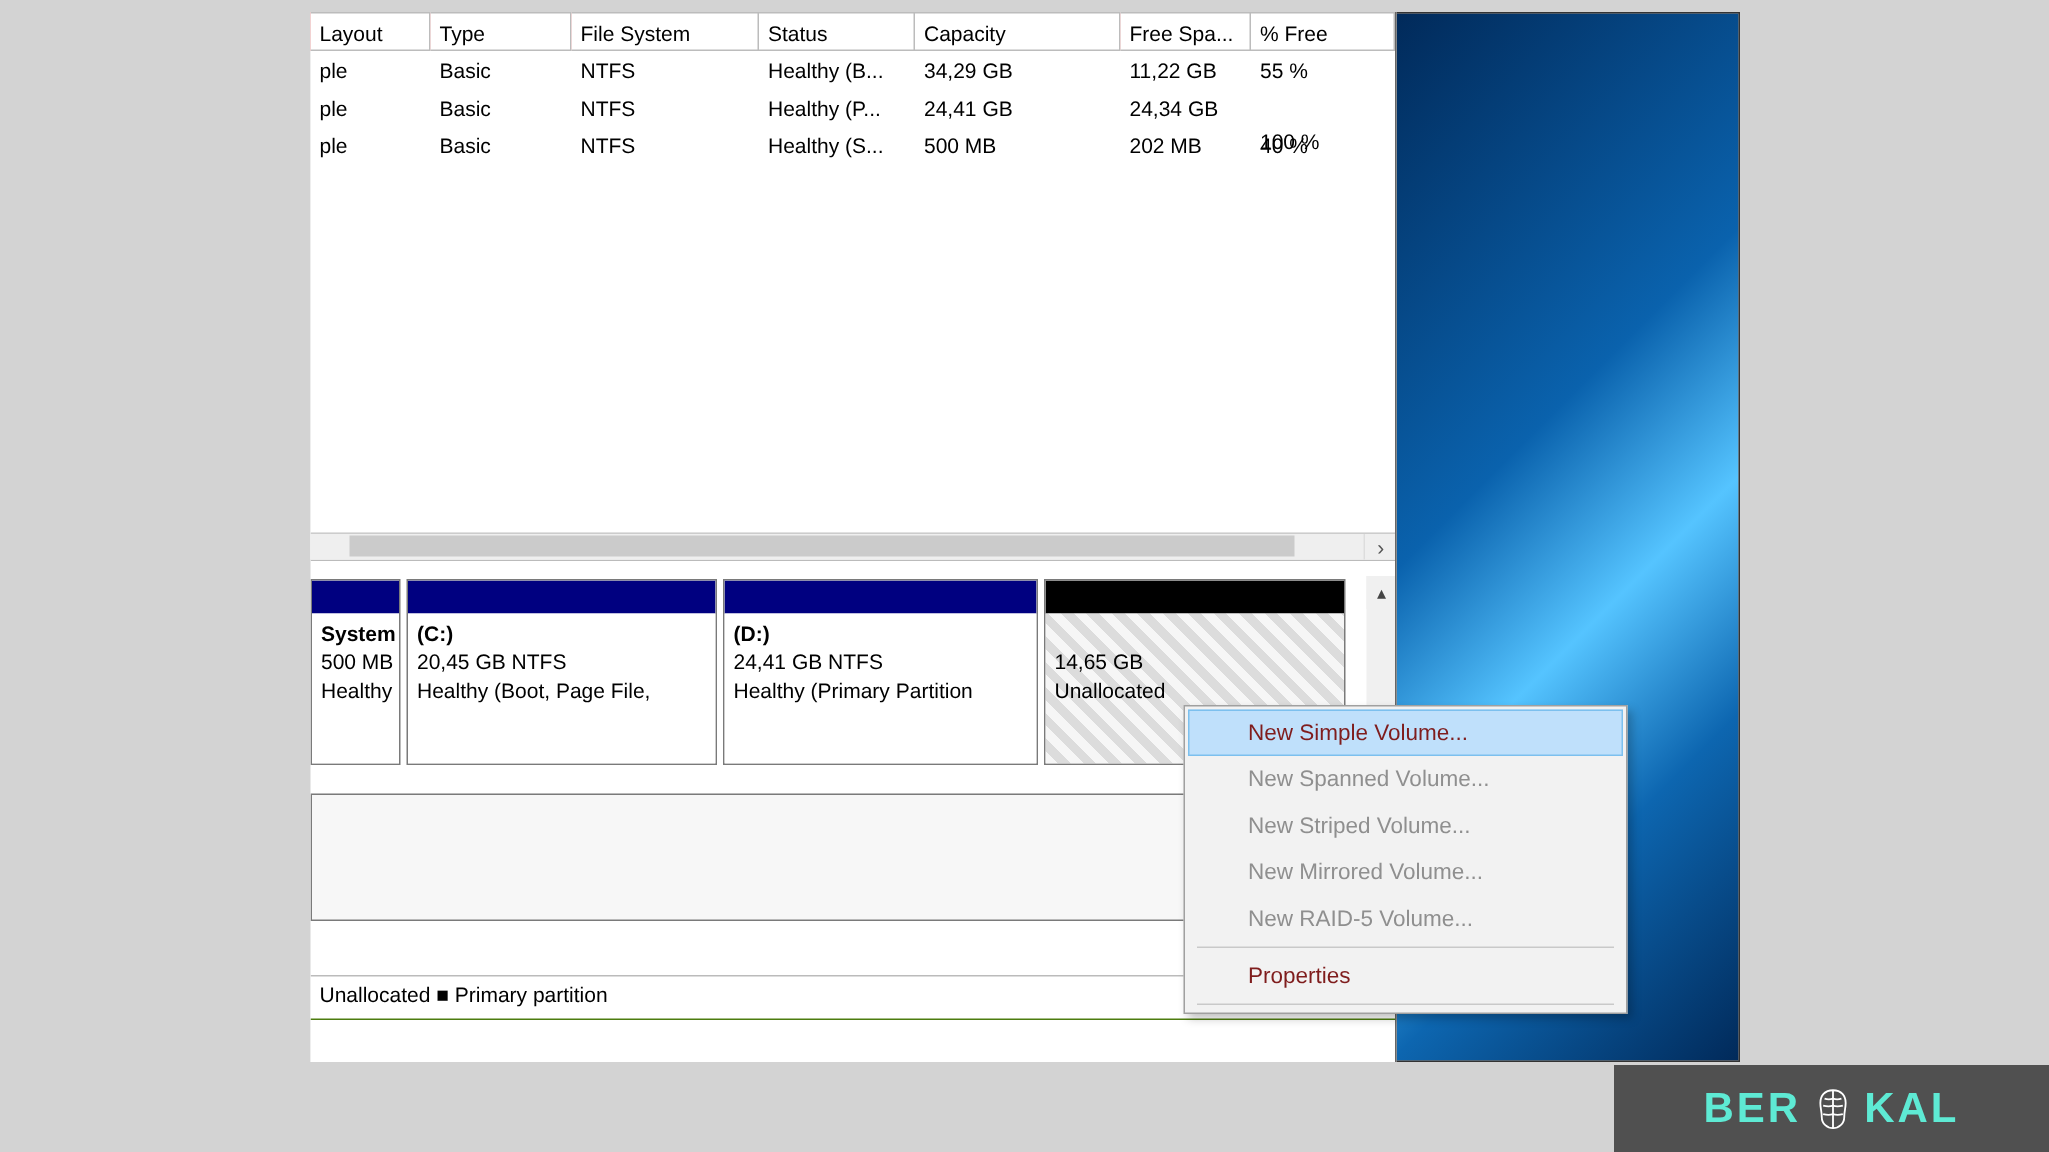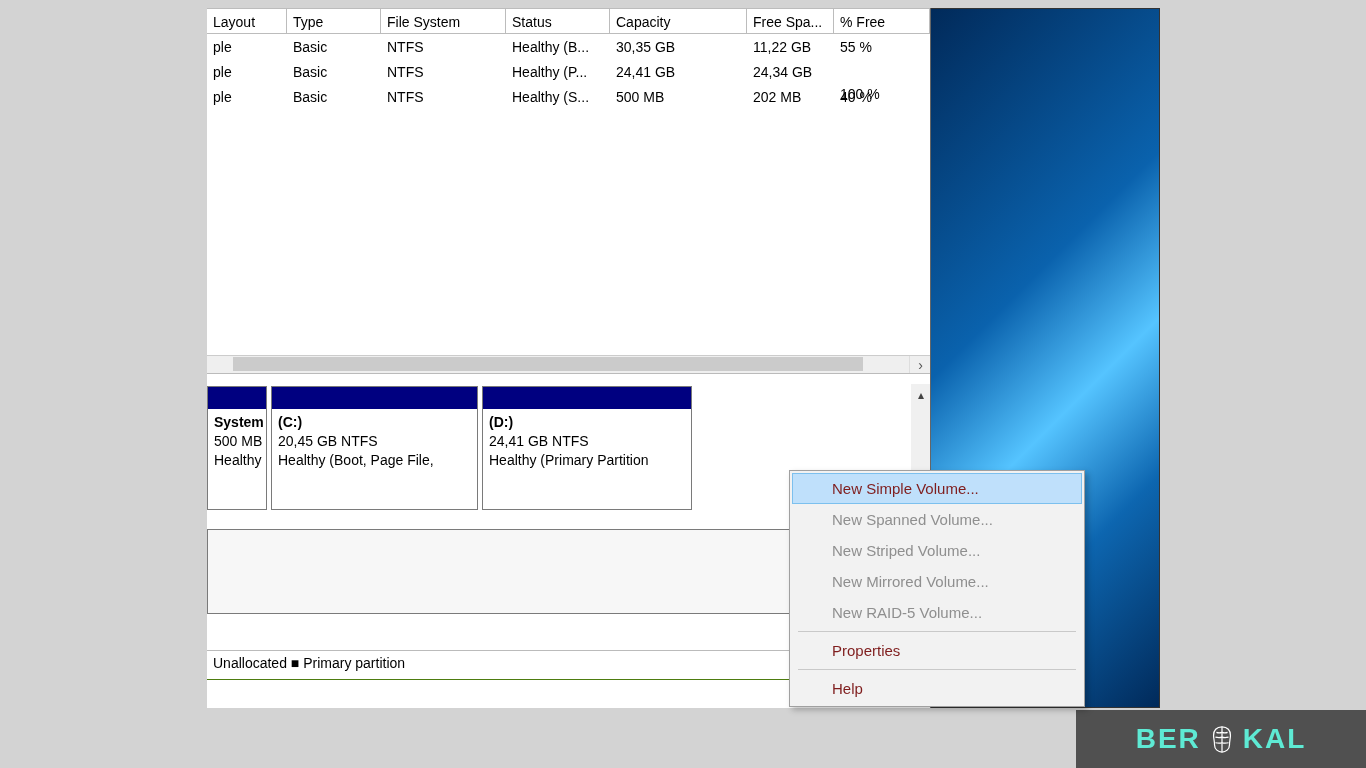--- a/index.html
+++ b/index.html
@@ -200,21 +200,21 @@
       <div class="th" style="width:137px">Capacity</div>
       <div class="th" style="width:87px">Free Spa...</div>
       <div class="th" style="width:96px">% Free</div>
     </div>
     <div class="rows" id="rows">
         <div class="row">
           <div class="cell" style="width: 80px;">ple</div>
           <div class="cell" style="width: 94px;">Basic</div>
           <div class="cell" style="width: 125px;">NTFS</div>
           <div class="cell" style="width: 104px;">Healthy (B...</div>
-          <div class="cell" style="width: 137px;">30,35 GB</div>
+          <div class="cell" style="width: 137px;">34,29 GB</div>
           <div class="cell" style="width: 87px;">11,22 GB</div>
           <div class="cell" style="width: 96px;">55 %</div>
         </div>
         <div class="row">
           <div class="cell" style="width: 80px;">ple</div>
           <div class="cell" style="width: 94px;">Basic</div>
           <div class="cell" style="width: 125px;">NTFS</div>
           <div class="cell" style="width: 104px;">Healthy (P...</div>
           <div class="cell" style="width: 137px;">24,41 GB</div>
           <div class="cell" style="width: 87px;">24,34 GB</div>
@@ -245,20 +245,24 @@
           <div class="part-header navy"></div>
           <div class="part-body"><span class="b">System Reser</span><br>500 MB NTFS<br>Healthy (System</div>
         </div>
         <div class="part" style="width: 207px;">
           <div class="part-header navy"></div>
           <div class="part-body"><span class="b">(C:)</span><br>20,45 GB NTFS<br>Healthy (Boot, Page File,</div>
         </div>
         <div class="part" style="width: 210px;">
           <div class="part-header navy"></div>
           <div class="part-body"><span class="b">(D:)</span><br>24,41 GB NTFS<br>Healthy (Primary Partition</div>
+        </div>
+        <div class="part unalloc" style="width: 201px;">
+          <div class="part-header black"></div>
+          <div class="part-body"><br>14,65 GB<br>Unallocated</div>
         </div>
       </div>
     <div class="empty-row"></div>
     <div class="vscroll"></div>
     <div class="vscroll-up">▴</div>
   </div>
 
   <div class="status-area">
     <div class="status-cell-top">Unallocated   ■   Primary partition</div>
     <div class="status-cell-bot"></div>
@@ -267,21 +271,20 @@
 
 <div class="context-menu" id="cmenu">
     <div class="cm-item hover">New Simple Volume...</div>
     <div class="cm-item disabled">New Spanned Volume...</div>
     <div class="cm-item disabled">New Striped Volume...</div>
     <div class="cm-item disabled">New Mirrored Volume...</div>
     <div class="cm-item disabled">New RAID-5 Volume...</div>
     <div class="cm-sep"></div>
     <div class="cm-item">Properties</div>
     <div class="cm-sep"></div>
-    <div class="cm-item">Help</div>
   </div>
 
 <div class="watermark">
   <span>BER</span>
   <span class="logo">
     <svg viewBox="0 0 32 32">
         <g fill="none" stroke="#fff" stroke-width="1.3">
       <path d="M16 3 C10 3 7 7 7 12 C7 16 8 18 8 22 C8 27 12 30 16 30 C20 30 24 27 24 22 C24 18 25 16 25 12 C25 7 22 3 16 3 Z"></path>
       <line x1="16" y1="3" x2="16" y2="30"></line>
       <path d="M10 9 Q13 10 16 9"></path>

